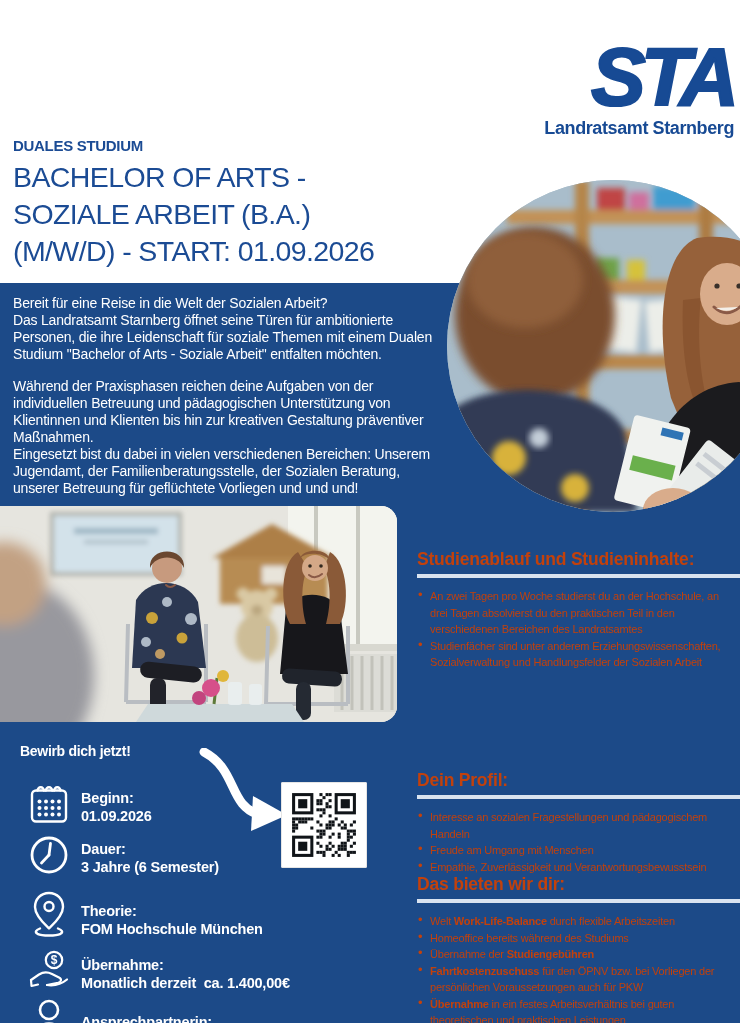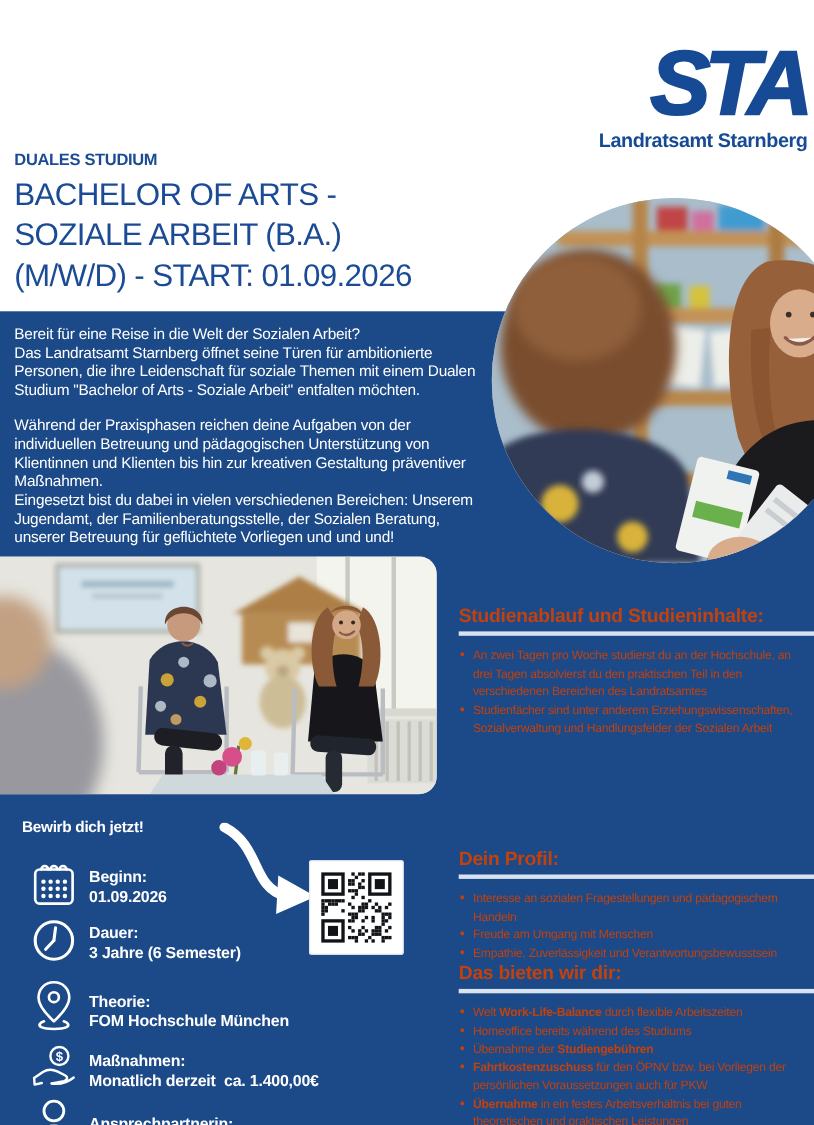--- a/index.html
+++ b/index.html
@@ -475,21 +475,21 @@
         <g fill="none" stroke="#fff" stroke-width="2.2" stroke-linecap="round" stroke-linejoin="round">
           <circle cx="27" cy="10" r="8.2"></circle>
           <path d="M4 30 L12 24.5 C16 22 21 22 25 24 L32 27.5 C35 29 34.5 32 31 32.8 L20 35"></path>
           <path d="M20 35 C26 35.8 34 34.5 40 29.5"></path>
           <path d="M4 30 L4.5 36 L11 34.5"></path>
         </g>
         <text x="27" y="14.2" text-anchor="middle" font-size="12" font-weight="bold" fill="#fff" font-family="Liberation Sans, sans-serif">$</text>
       </svg>
     </div>
     <div class="txt">
-      <div class="lbl">Maßnahmen:</div>
+      <div class="lbl">Übernahme:</div>
       <div class="val">Monatlich derzeit  ca. 1.400,00€</div>
     </div>
   </div>
 
   <div class="apply-item it5">
     <div class="icn">
       <svg width="42" height="52" viewBox="0 0 42 52">
         <g fill="none" stroke="#fff" stroke-width="2.6" stroke-linecap="round" stroke-linejoin="round">
           <circle cx="21" cy="13" r="9"></circle>
           <path d="M6 49 L6 41 C6 32 13 26.5 21 26.5 C29 26.5 36 32 36 41 L36 49 C36 50.3 35 51 33.5 51 L8.5 51 C7 51 6 50.3 6 49 Z"></path>

